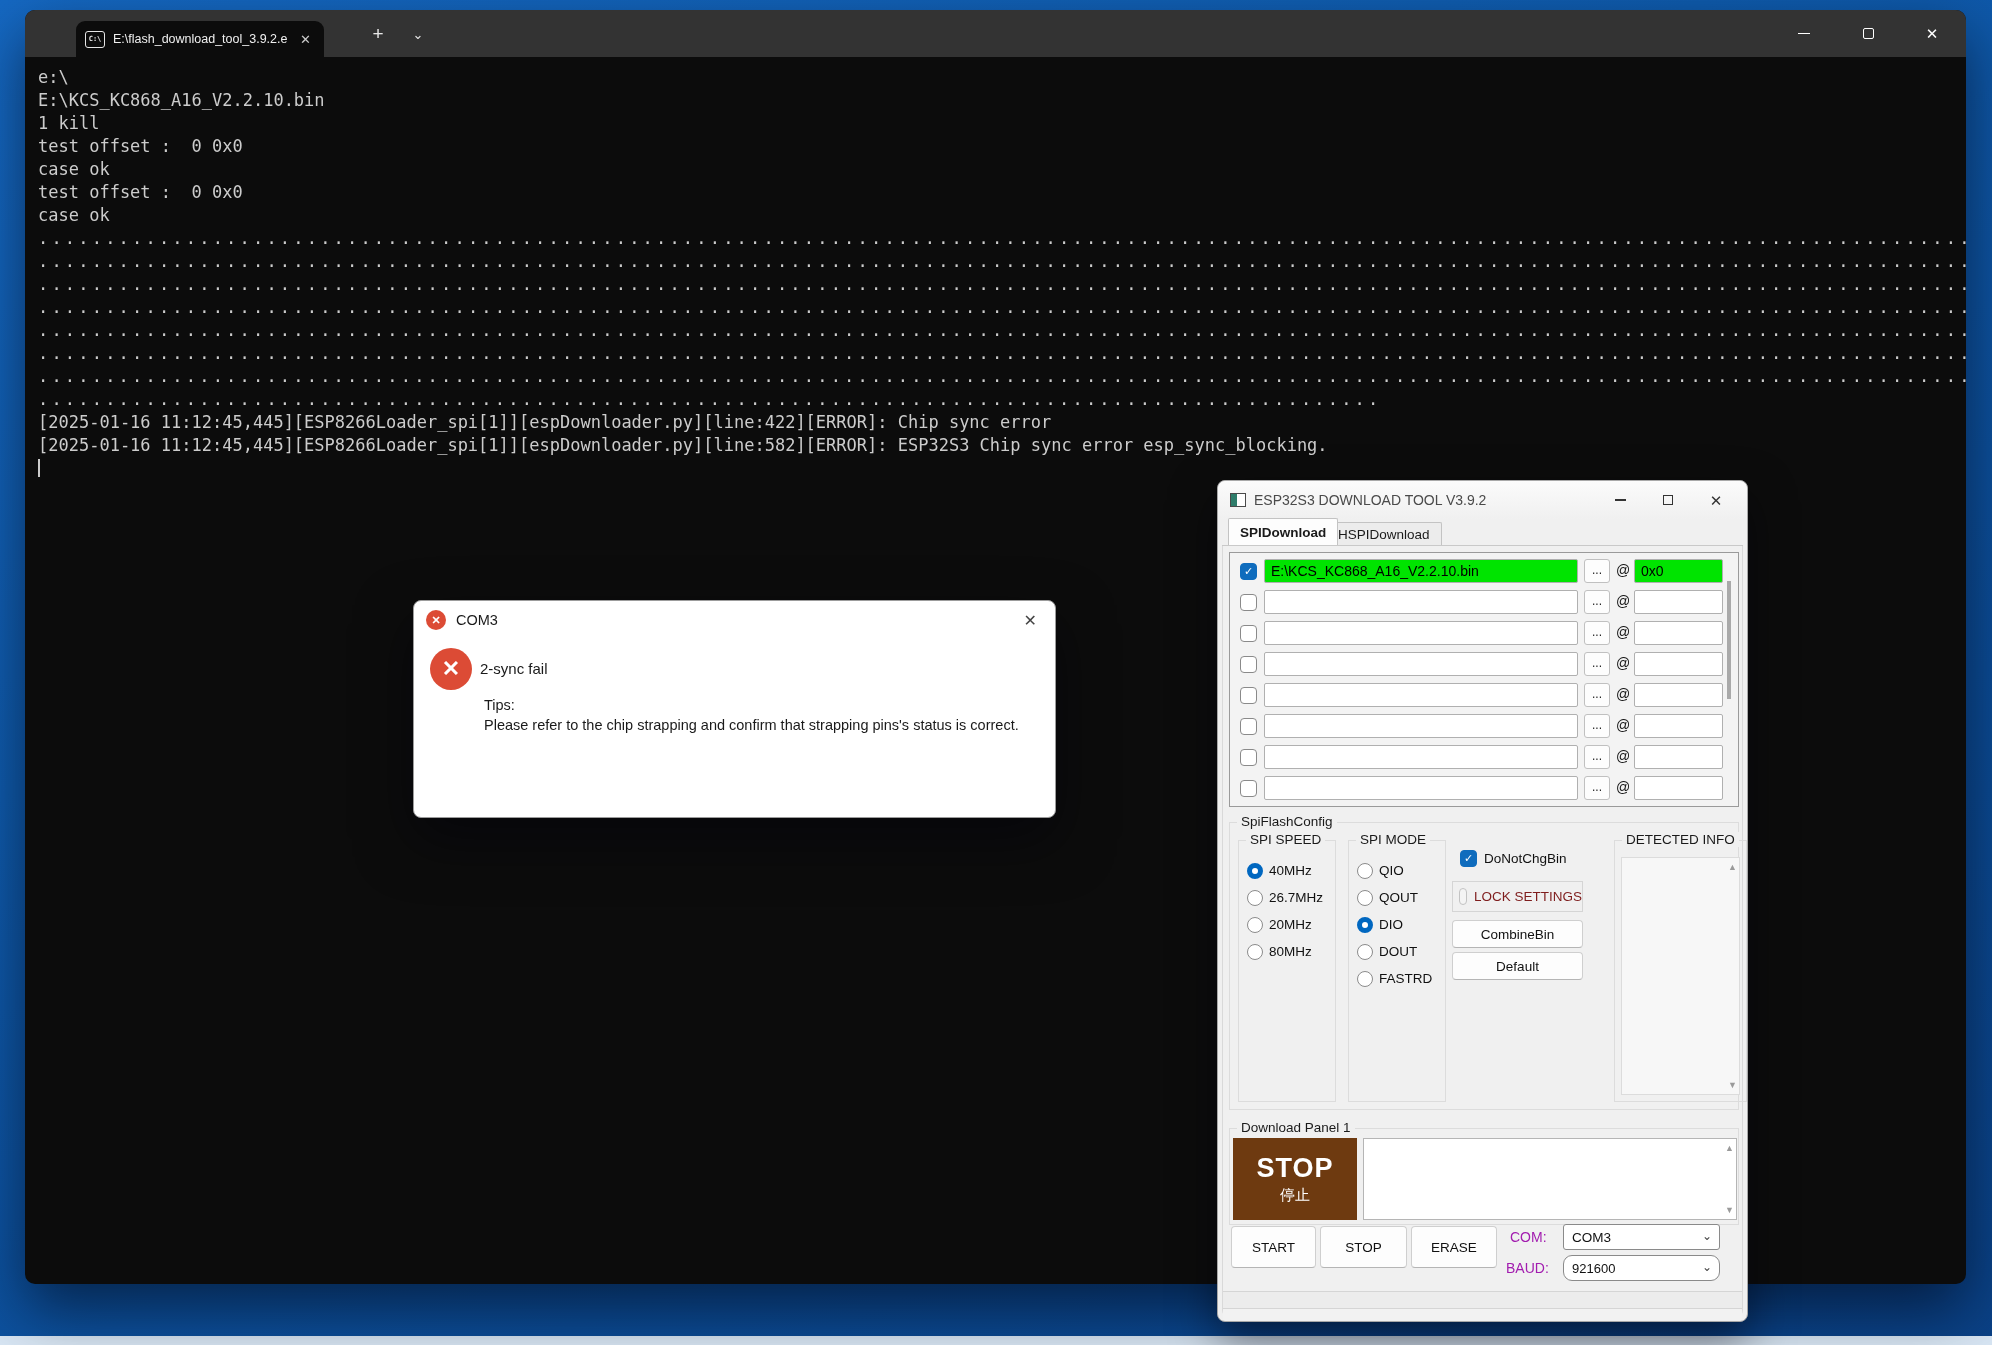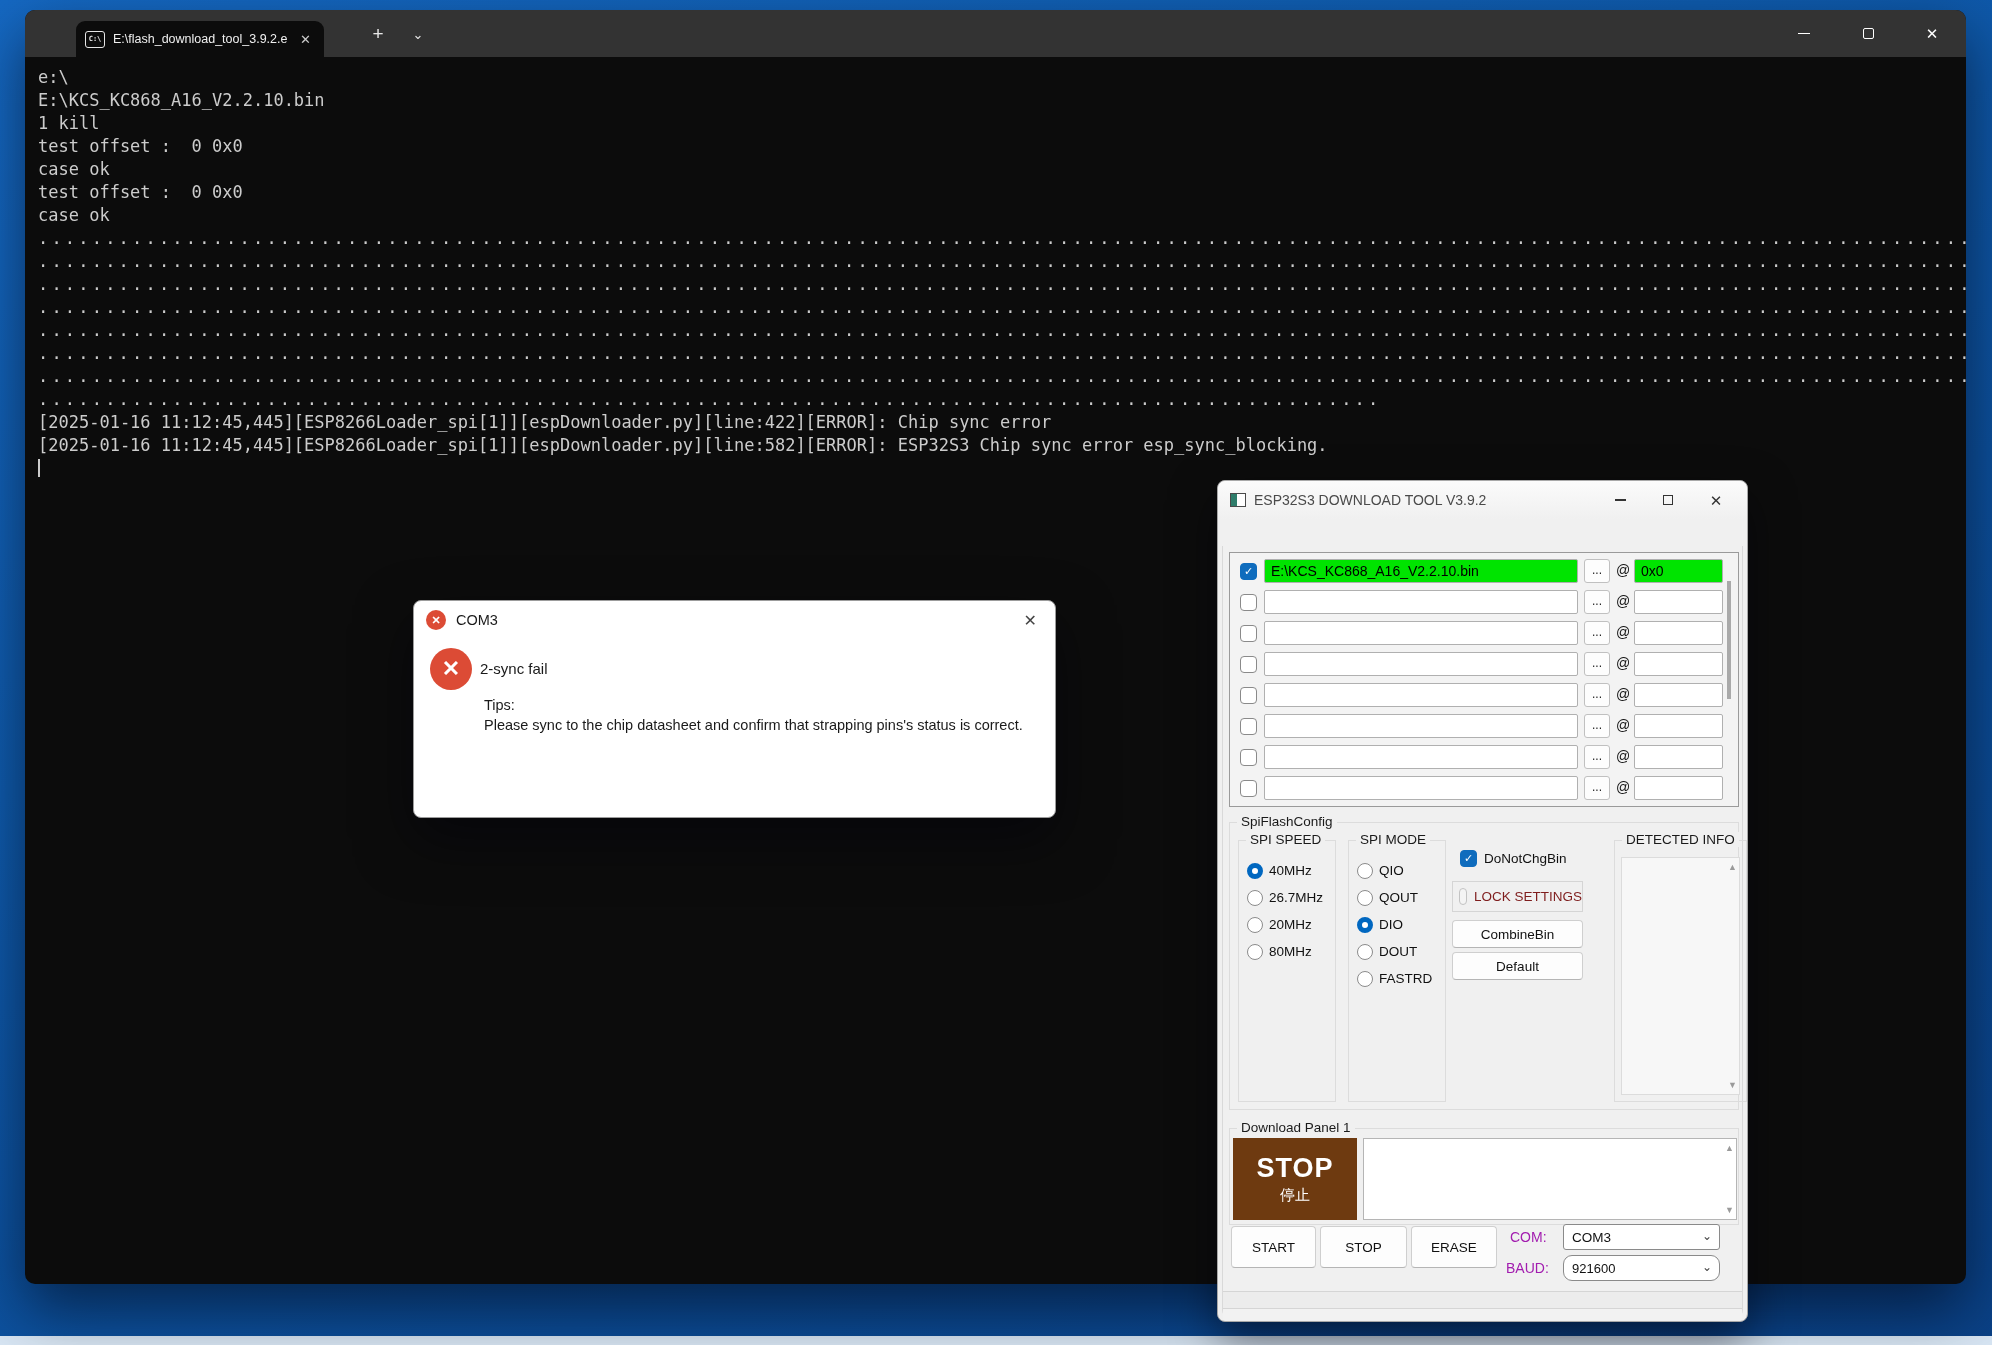--- a/index.html
+++ b/index.html
@@ -182,20 +182,24 @@
           </span>
         <span class="tbtn">
             <span class="glyph-max-d"></span>
           </span>
         <span class="tbtn">
             <span class="glyph-close-d">✕</span>
           </span>
       </span>
     </div>
 
+    <div id="tool-tabstrip">
+      <div id="tab-spi" class="tool-tab active">SPIDownload</div>
+      <div id="tab-hspi" class="tool-tab">HSPIDownload</div>
+    </div>
 
     <div id="tool-page">
 
       <div id="file-panel">
         <div id="file-rows">
             <div class="frow" style="top: 6px;">
               <span class="cb checked">✓</span>
               <span class="ffield fpath green">E:\KCS_KC868_A16_V2.2.10.bin</span>
               <span class="fbrowse">...</span>
               <span class="fat">@</span>
@@ -360,15 +364,15 @@
 
   <div id="dialog">
     <div id="dlg-titlebar">
       <span class="err-badge">✕</span>
       <span id="dlg-title-text">COM3</span>
       <span id="dlg-close">✕</span>
     </div>
     <div id="dlg-bigicon">✕</div>
     <div id="dlg-msg">2-sync fail</div>
     <div id="dlg-tips-label">Tips:</div>
-    <div id="dlg-tips">Please sync to the chip datasheet and confirm that strapping pins's status is correct.</div>
+    <div id="dlg-tips">Please refer to the chip strapping and confirm that strapping pins's status is correct.</div>
   </div>
 </div>
 
 </body></html>

